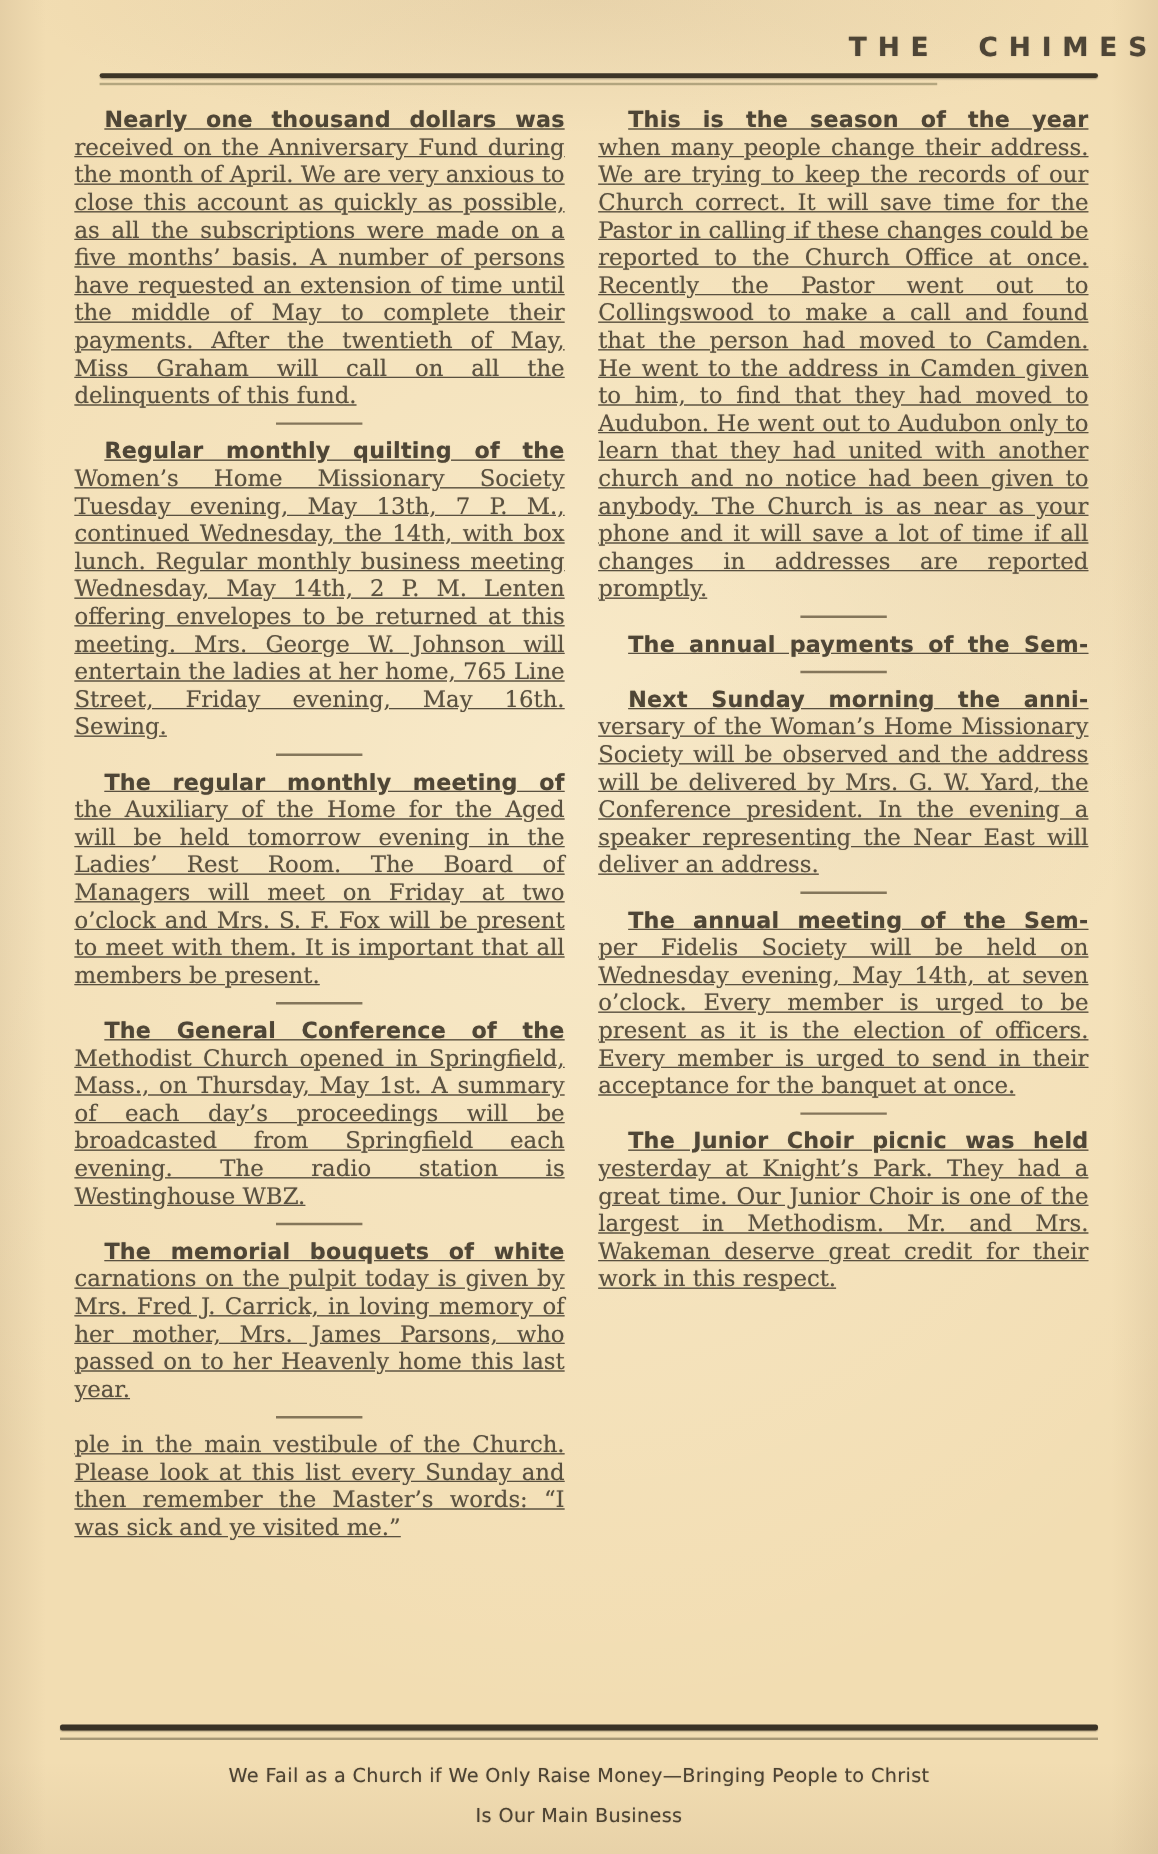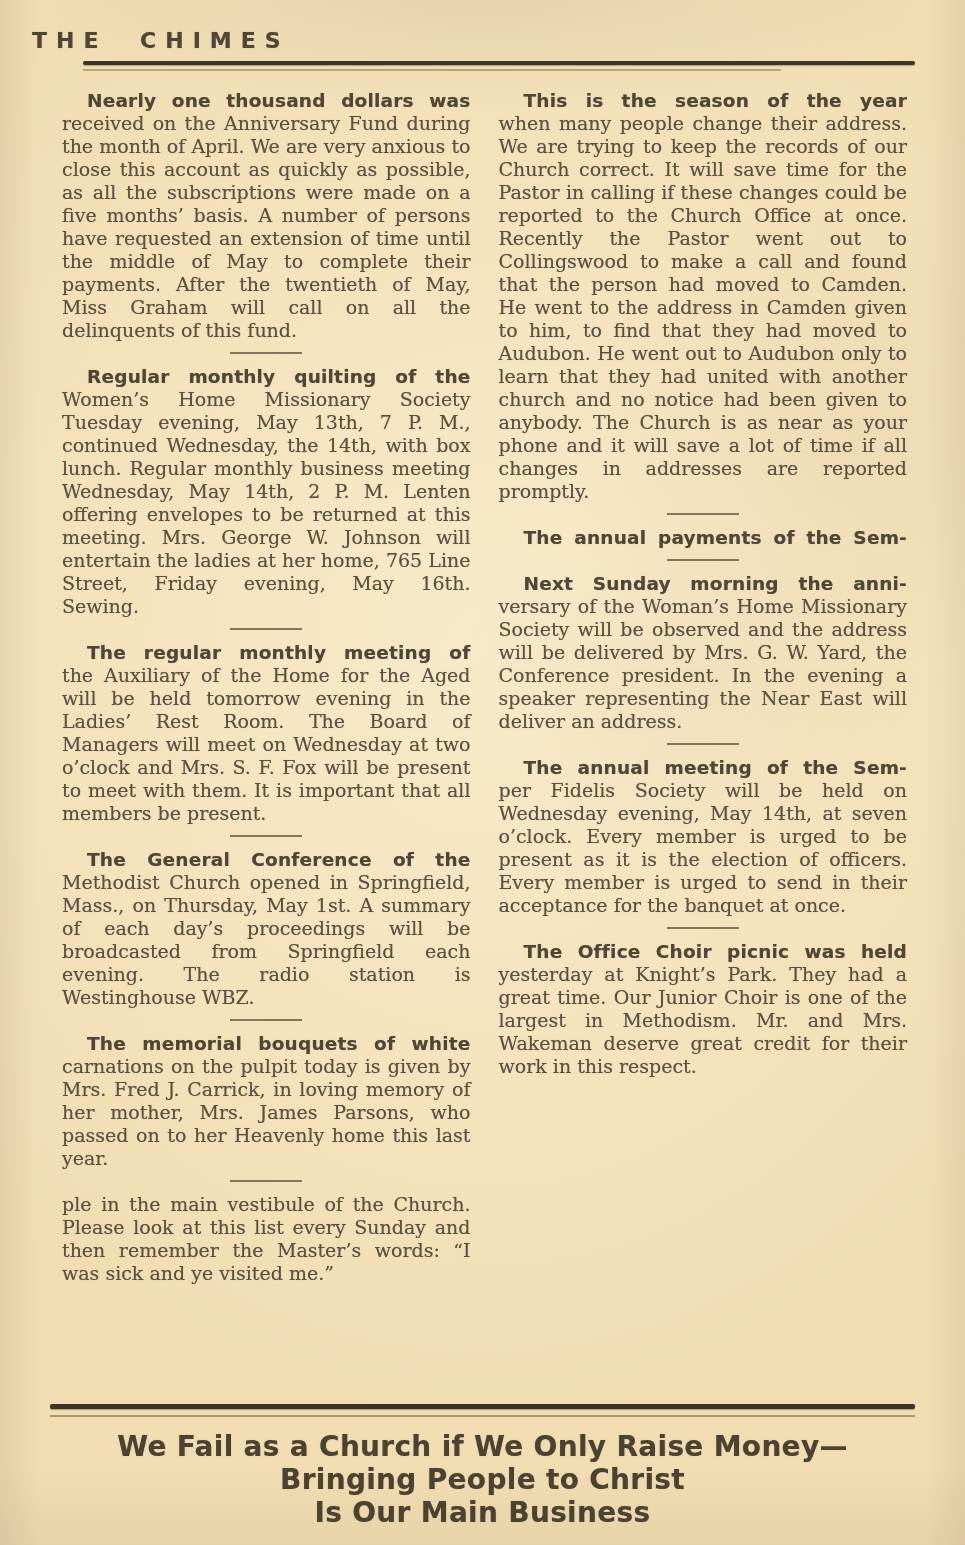--- a/index.html
+++ b/index.html
@@ -17,21 +17,21 @@
       radial-gradient(35% 14% at 72% 44%, rgba(180,150,112,0.10) 0%, rgba(180,150,112,0) 75%),
       radial-gradient(60% 9% at 50% 0%, rgba(166,137,98,0.16) 0%, rgba(166,137,98,0) 80%),
       linear-gradient(to right, rgba(158,131,97,0.16) 0%, rgba(158,131,97,0) 4%),
       linear-gradient(to left, rgba(158,131,97,0.15) 0%, rgba(158,131,97,0) 4%),
       linear-gradient(to top, rgba(158,131,97,0.12) 0%, rgba(158,131,97,0) 5%);
     font-family: "DejaVu Serif", "Liberation Serif", serif;
     color: #5a5140;
   }
 
   
-  .masthead { padding-top: 28px; text-align: left; padding-left: 32px; }
+  .masthead { padding-top: 28px; text-align: right; padding-left: 32px; }
   .masthead-title {
     font-family: "DejaVu Sans", "Liberation Sans", sans-serif;
     font-weight: 700;
     font-size: 22px;
     letter-spacing: 9px;
     word-spacing: 16px;
     color: #4e4536;
     text-shadow: 0 0 1px rgba(78,69,54,0.45);
   }
   .header-rules { width: 832px; margin: 8px auto 0; }
@@ -49,20 +49,21 @@
   }
 
   
   .columns {
     display: flex;
     gap: 28px;
     box-sizing: border-box;
     padding: 18px 58px 0 62px;
     height: 1332px;
     overflow: hidden;
+    text-decoration: underline;
   }
   .column { flex: 1 1 0; min-width: 0; }
 
   .para {
     margin: 0;
     font-size: 19px;
     line-height: 23px;
     text-align: justify;
     text-shadow: 0 0 0.7px rgba(92,82,62,0.55);
   }
@@ -92,22 +93,22 @@
     height: 5px;
     background: #3a3226;
     box-shadow: 0 1px 1px rgba(58,50,38,0.4);
     border-radius: 2px;
   }
   .footer-rule-thin { height: 2px; margin-top: 6px; background: rgba(90,82,56,0.5); }
   .footer-motto {
     margin-top: 13px;
     text-align: center;
     font-family: "DejaVu Sans", "Liberation Sans", sans-serif;
-    font-weight: 700;
-    font-size: 28px;
+    font-weight: 400;
+    font-size: 16px;
     line-height: 33px;
     color: #4c4232;
     letter-spacing: 0.3px;
     text-shadow: 0 0 1px rgba(76,66,50,0.4);
   }
 </style>
 </head>
 <body>
 
 <div class="page">
@@ -128,21 +129,21 @@
         <span class="body">received on the Anniversary Fund during the month of April. We are very anxious to close this account as quickly as possible, as all the subscriptions were made on a five months’ basis. A number of persons have requested an extension of time until the middle of May to complete their payments. After the twentieth of May, Miss Graham will call on all the delinquents of this fund.</span>
       </p>
       <div class="divider"></div>
       <p class="para">
         <span class="lead">Regular monthly quilting of the</span>
         <span class="body">Women’s Home Missionary Society Tuesday evening, May 13th, 7 P. M., continued Wednesday, the 14th, with box lunch. Regular monthly business meeting Wednesday, May 14th, 2 P. M. Lenten offering envelopes to be returned at this meeting. Mrs. George W. Johnson will entertain the ladies at her home, 765 Line Street, Friday evening, May 16th. Sewing.</span>
       </p>
       <div class="divider"></div>
       <p class="para">
         <span class="lead">The regular monthly meeting of</span>
-        <span class="body">the Auxiliary of the Home for the Aged will be held tomorrow evening in the Ladies’ Rest Room. The Board of Managers will meet on Wednesday at two o’clock and Mrs. S. F. Fox will be present to meet with them. It is important that all members be present.</span>
+        <span class="body">the Auxiliary of the Home for the Aged will be held tomorrow evening in the Ladies’ Rest Room. The Board of Managers will meet on Friday at two o’clock and Mrs. S. F. Fox will be present to meet with them. It is important that all members be present.</span>
       </p>
       <div class="divider"></div>
       <p class="para">
         <span class="lead">The General Conference of the</span>
         <span class="body">Methodist Church opened in Springfield, Mass., on Thursday, May 1st. A summary of each day’s proceedings will be broadcasted from Springfield each evening. The radio station is Westinghouse WBZ.</span>
       </p>
       <div class="divider"></div>
       <p class="para">
         <span class="lead">The memorial bouquets of white</span>
         <span class="body">carnations on the pulpit today is given by Mrs. Fred J. Carrick, in loving memory of her mother, Mrs. James Parsons, who passed on to her Heavenly home this last year.</span>
@@ -167,21 +168,21 @@
         <span class="lead">Next Sunday morning the anni-</span>
         <span class="body">versary of the Woman’s Home Missionary Society will be observed and the address will be delivered by Mrs. G. W. Yard, the Conference president. In the evening a speaker representing the Near East will deliver an address.</span>
       </p>
       <div class="divider"></div>
       <p class="para">
         <span class="lead">The annual meeting of the Sem-</span>
         <span class="body">per Fidelis Society will be held on Wednesday evening, May 14th, at seven o’clock. Every member is urged to be present as it is the election of officers. Every member is urged to send in their acceptance for the banquet at once.</span>
       </p>
       <div class="divider"></div>
       <p class="para">
-        <span class="lead">The Office Choir picnic was held</span>
+        <span class="lead">The Junior Choir picnic was held</span>
         <span class="body">yesterday at Knight’s Park. They had a great time. Our Junior Choir is one of the largest in Methodism. Mr. and Mrs. Wakeman deserve great credit for their work in this respect.</span>
       </p>
     </div>
 
   </div>
 
   <div class="footer">
     <div class="footer-rule-thick"></div>
     <div class="footer-rule-thin"></div>
     <div class="footer-motto">

